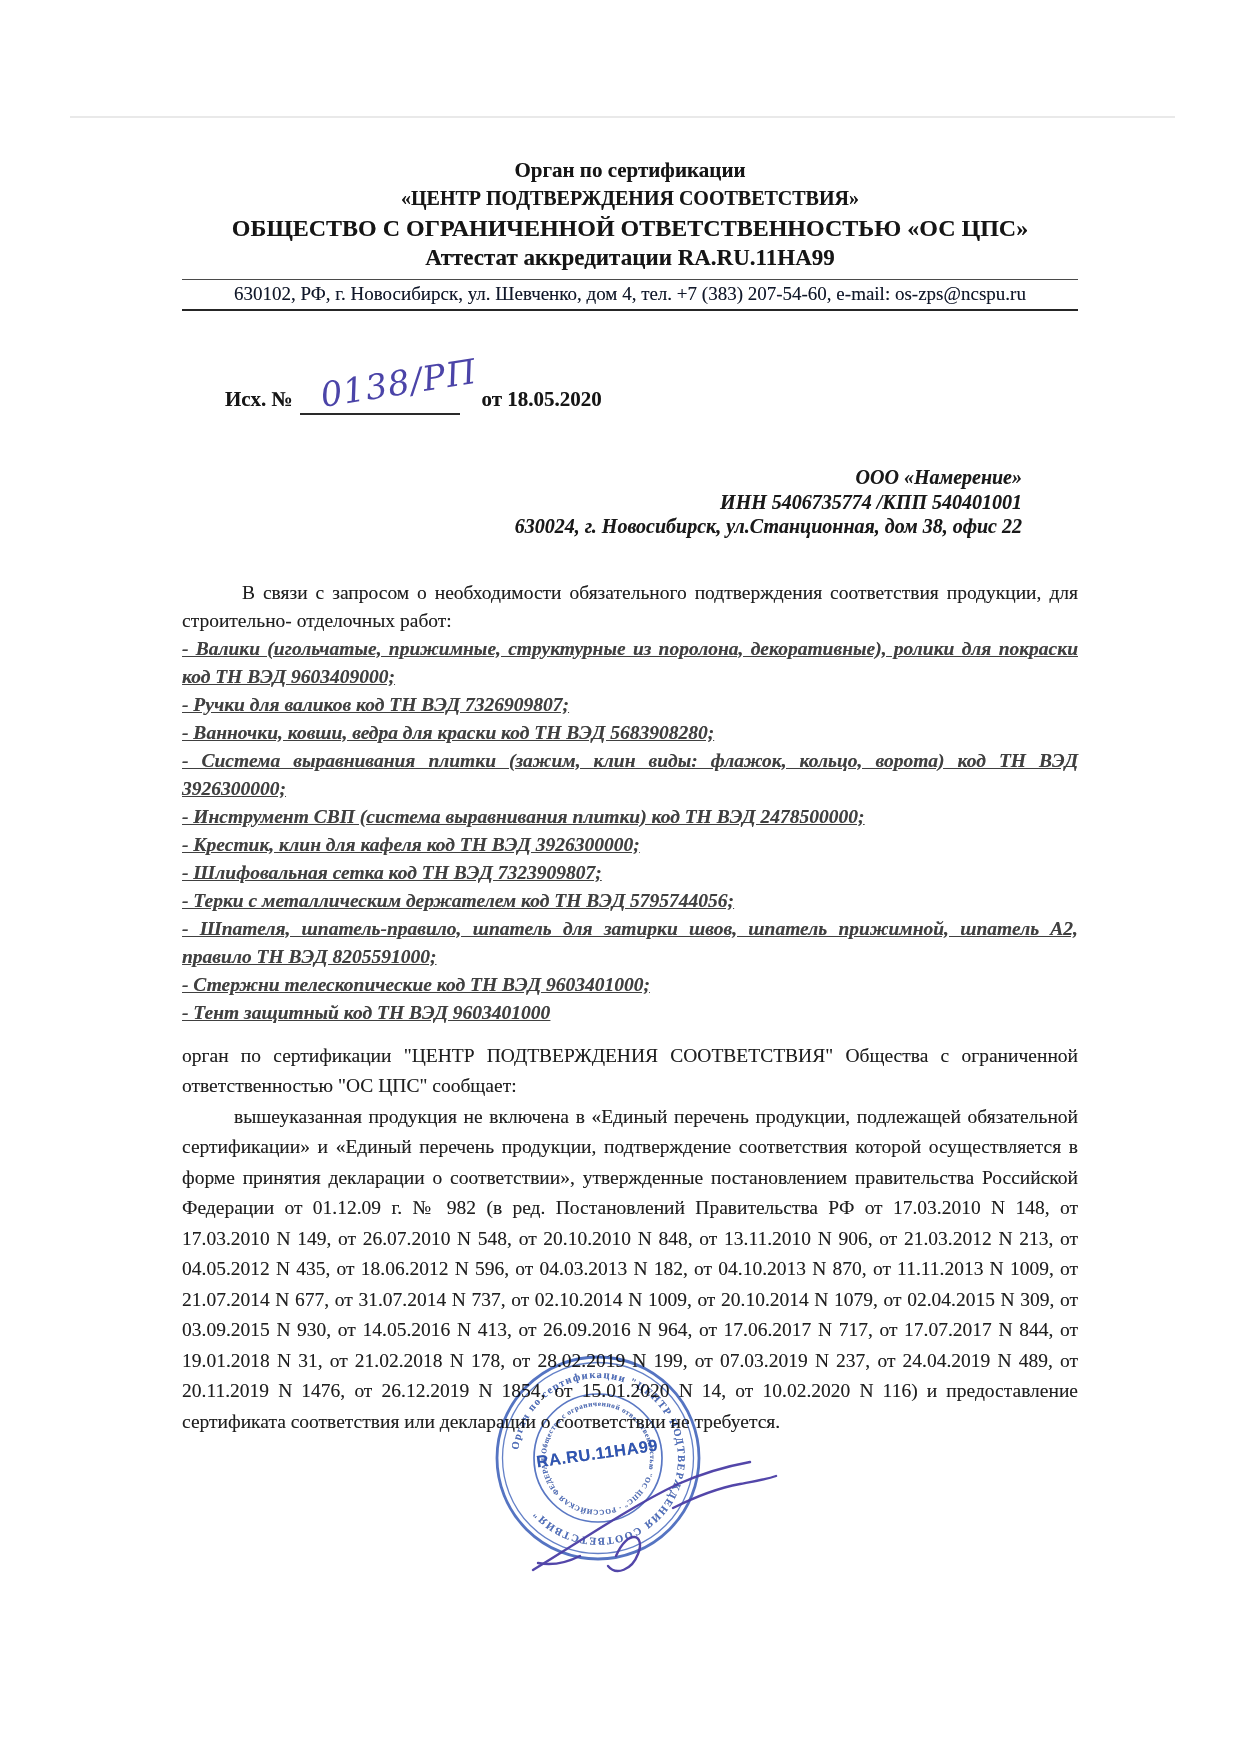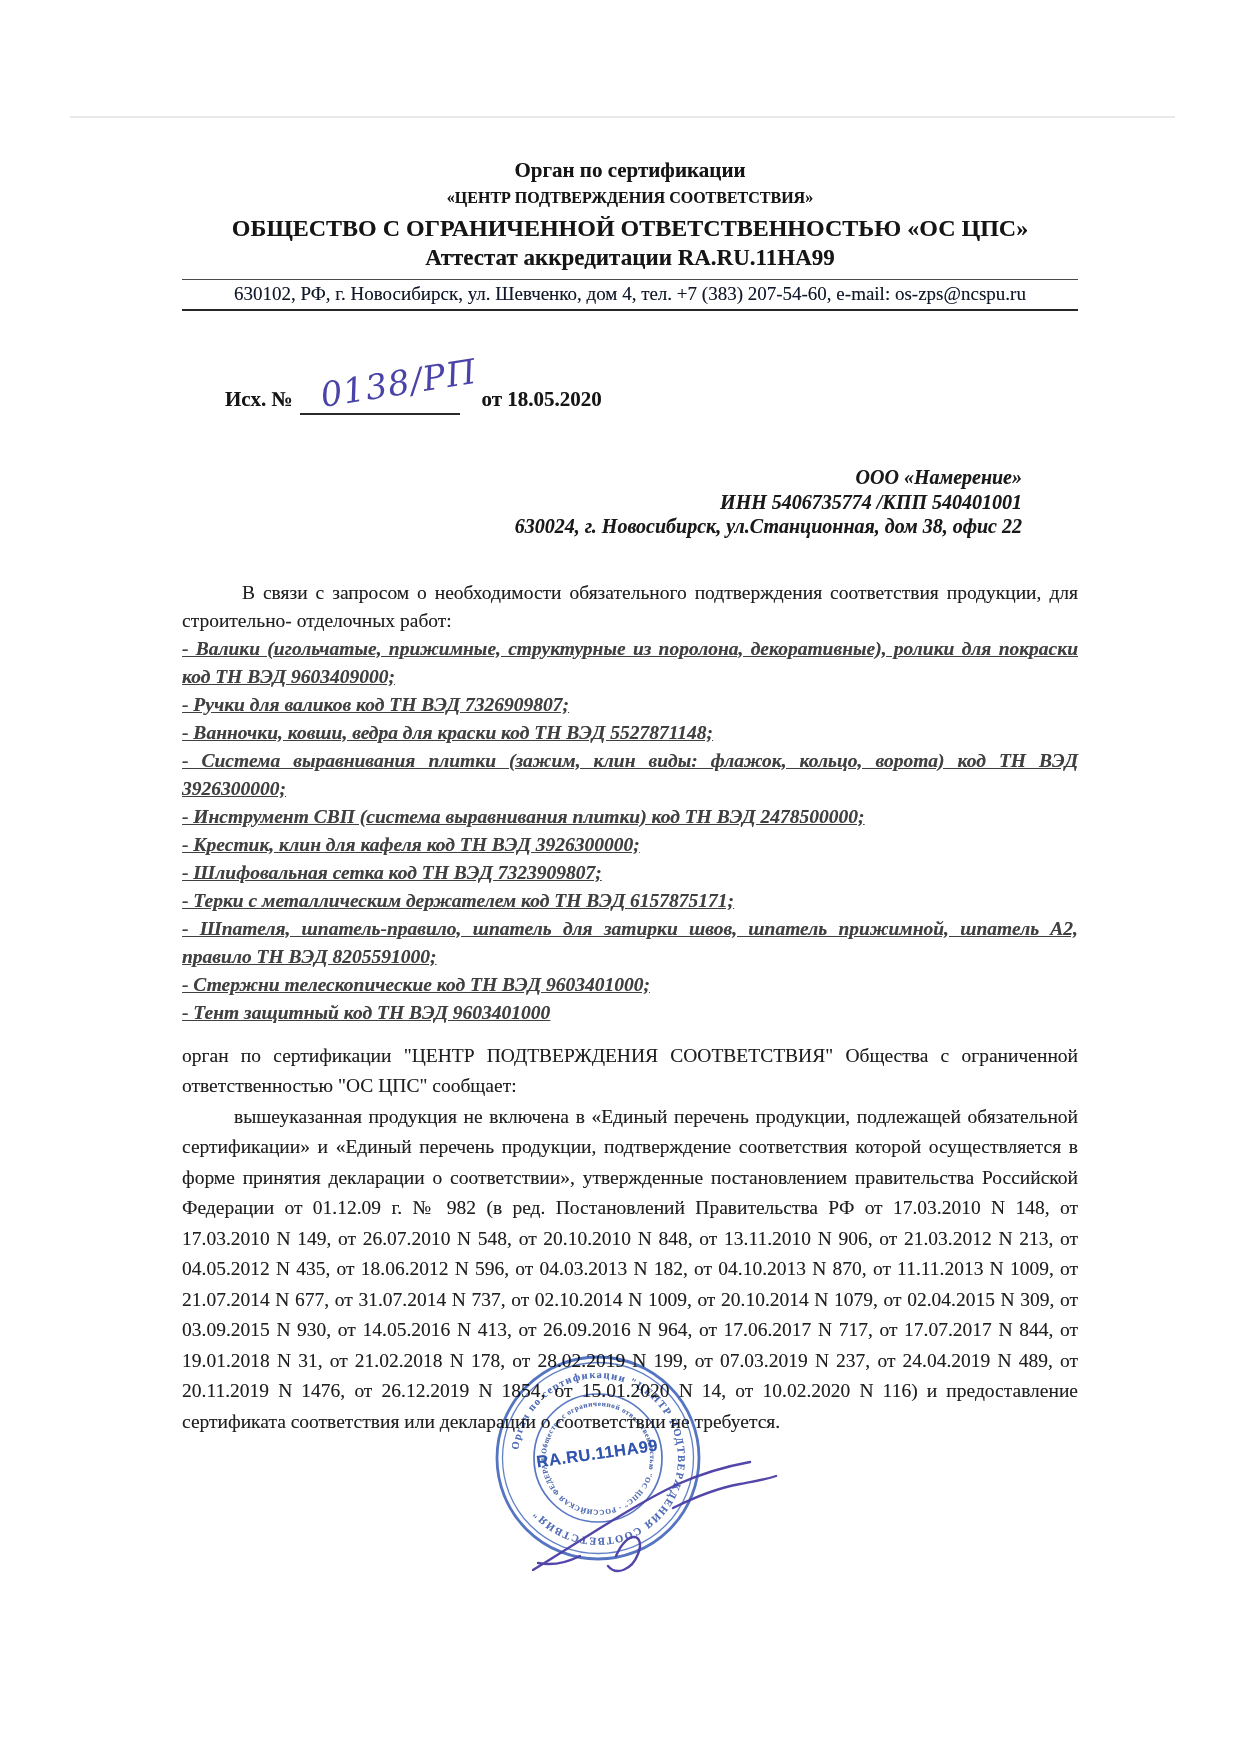--- a/index.html
+++ b/index.html
@@ -5,21 +5,21 @@
   html,body{margin:0;padding:0;background:#ffffff;}
   .page{
     position:relative;width:1241px;height:1755px;background:#ffffff;overflow:hidden;
     font-family:"Liberation Serif","DejaVu Serif",serif;color:#1f1f1f;
     text-shadow:0 0 .4px rgba(0,0,0,.38);
   }
   .scan-line{position:absolute;left:70px;top:116px;width:1105px;height:2px;background:#e9e9e9;}
   .content{position:absolute;left:182px;top:12px;width:896px;}
   .letterhead{padding-top:145px;text-align:center;font-weight:bold;color:#151515;}
   .hdr-1{font-size:21px;line-height:26px;}
-  .hdr-2{font-size:16px;line-height:30px;}
+  .hdr-2{font-size:20px;line-height:30px;}
   .hdr-3{font-size:24px;line-height:30px;}
   .hdr-4{font-size:23px;line-height:29px;}
   .rule-top{border:none;border-top:1.6px solid #4a4a4a;margin:7px 0 0 0;}
   .address{font-size:19px;line-height:25px;text-align:center;font-weight:normal;color:#0f172a;padding-top:1px;}
   .rule-bottom{border:none;border-top:2.6px solid #262626;margin:3px 0 0 0;}
 
   .ref-row{margin:52px 0 0 43px;height:52px;display:flex;align-items:flex-end;
     font-weight:bold;font-size:21px;color:#161616;}
   .ref-label{padding-bottom:3px;}
   .ref-underline{position:relative;display:inline-block;width:160px;height:100%;
@@ -76,26 +76,26 @@
       <div>ООО «Намерение»</div>
       <div>ИНН 5406735774 /КПП 540401001</div>
       <div>630024, г. Новосибирск, ул.Станционная, дом 38, офис 22</div>
     </div>
 
     <div class="bodytext">
       <div class="intro">В связи с запросом о необходимости обязательного подтверждения соответствия продукции, для строительно- отделочных работ:</div>
       <div class="items">
         <div>- Валики (игольчатые, прижимные, структурные из поролона, декоративные), ролики для покраски код ТН ВЭД 9603409000;</div>
         <div>- Ручки для валиков код ТН ВЭД 7326909807;</div>
-        <div>- Ванночки, ковши, ведра для краски код ТН ВЭД 5527871148;</div>
+        <div>- Ванночки, ковши, ведра для краски код ТН ВЭД 5683908280;</div>
         <div>- Система выравнивания плитки (зажим, клин виды: флажок, кольцо, ворота) код ТН ВЭД 3926300000;</div>
         <div>- Инструмент СВП (система выравнивания плитки) код ТН ВЭД 2478500000;</div>
         <div>- Крестик, клин для кафеля код ТН ВЭД 3926300000;</div>
         <div>- Шлифовальная сетка код ТН ВЭД 7323909807;</div>
-        <div>- Терки с металлическим держателем код ТН ВЭД 6157875171;</div>
+        <div>- Терки с металлическим держателем код ТН ВЭД 5795744056;</div>
         <div>- Шпателя, шпатель-правило, шпатель для затирки швов, шпатель прижимной, шпатель А2, правило ТН ВЭД 8205591000;</div>
         <div>- Стержни телескопические код ТН ВЭД 9603401000;</div>
         <div>- Тент защитный код ТН ВЭД 9603401000</div>
       </div>
       <div class="org-statement">орган по сертификации "ЦЕНТР ПОДТВЕРЖДЕНИЯ СООТВЕТСТВИЯ" Общества с ограниченной ответственностью "ОС ЦПС" сообщает:</div>
       <div class="conclusion">вышеуказанная продукция не включена  в «Единый перечень продукции, подлежащей обязательной сертификации» и «Единый перечень продукции, подтверждение соответствия которой осуществляется в форме принятия декларации о соответствии», утвержденные постановлением правительства Российской Федерации от 01.12.09 г. № 982 (в ред. Постановлений Правительства РФ от 17.03.2010 N 148, от 17.03.2010 N 149, от 26.07.2010 N 548, от 20.10.2010 N 848, от 13.11.2010 N 906, от 21.03.2012 N 213, от 04.05.2012 N 435, от 18.06.2012 N 596, от 04.03.2013 N 182, от 04.10.2013 N 870, от 11.11.2013 N 1009, от 21.07.2014 N 677, от 31.07.2014 N 737, от 02.10.2014 N 1009, от 20.10.2014 N 1079, от 02.04.2015 N 309, от 03.09.2015 N 930, от 14.05.2016 N 413, от 26.09.2016 N 964, от 17.06.2017 N 717, от 17.07.2017 N 844, от 19.01.2018 N 31, от 21.02.2018 N 178, от 28.02.2019 N 199, от 07.03.2019 N 237, от 24.04.2019 N 489, от 20.11.2019 N 1476, от 26.12.2019 N 1854, от 15.01.2020 N 14, от 10.02.2020 N 116) и предоставление сертификата соответствия или декларации о соответствии не требуется.</div>
     </div>
 
 
   </div>

